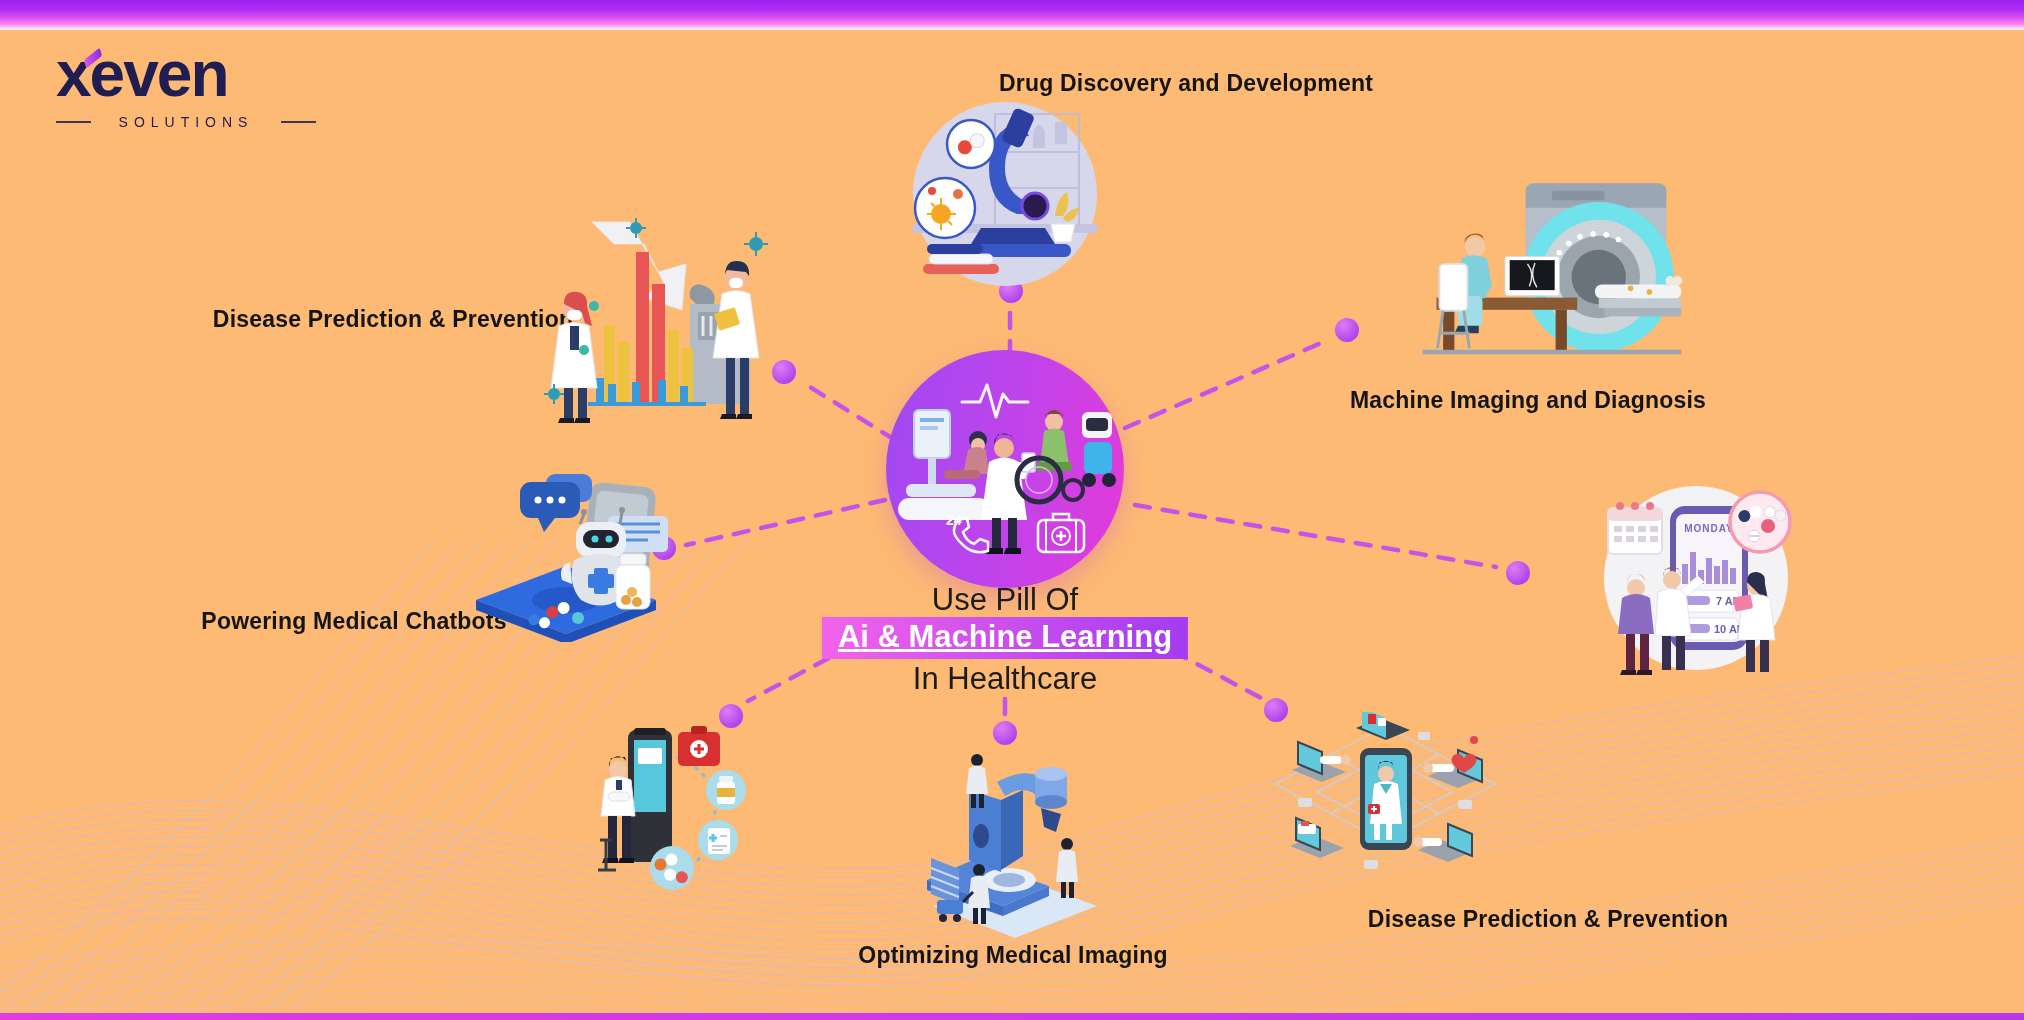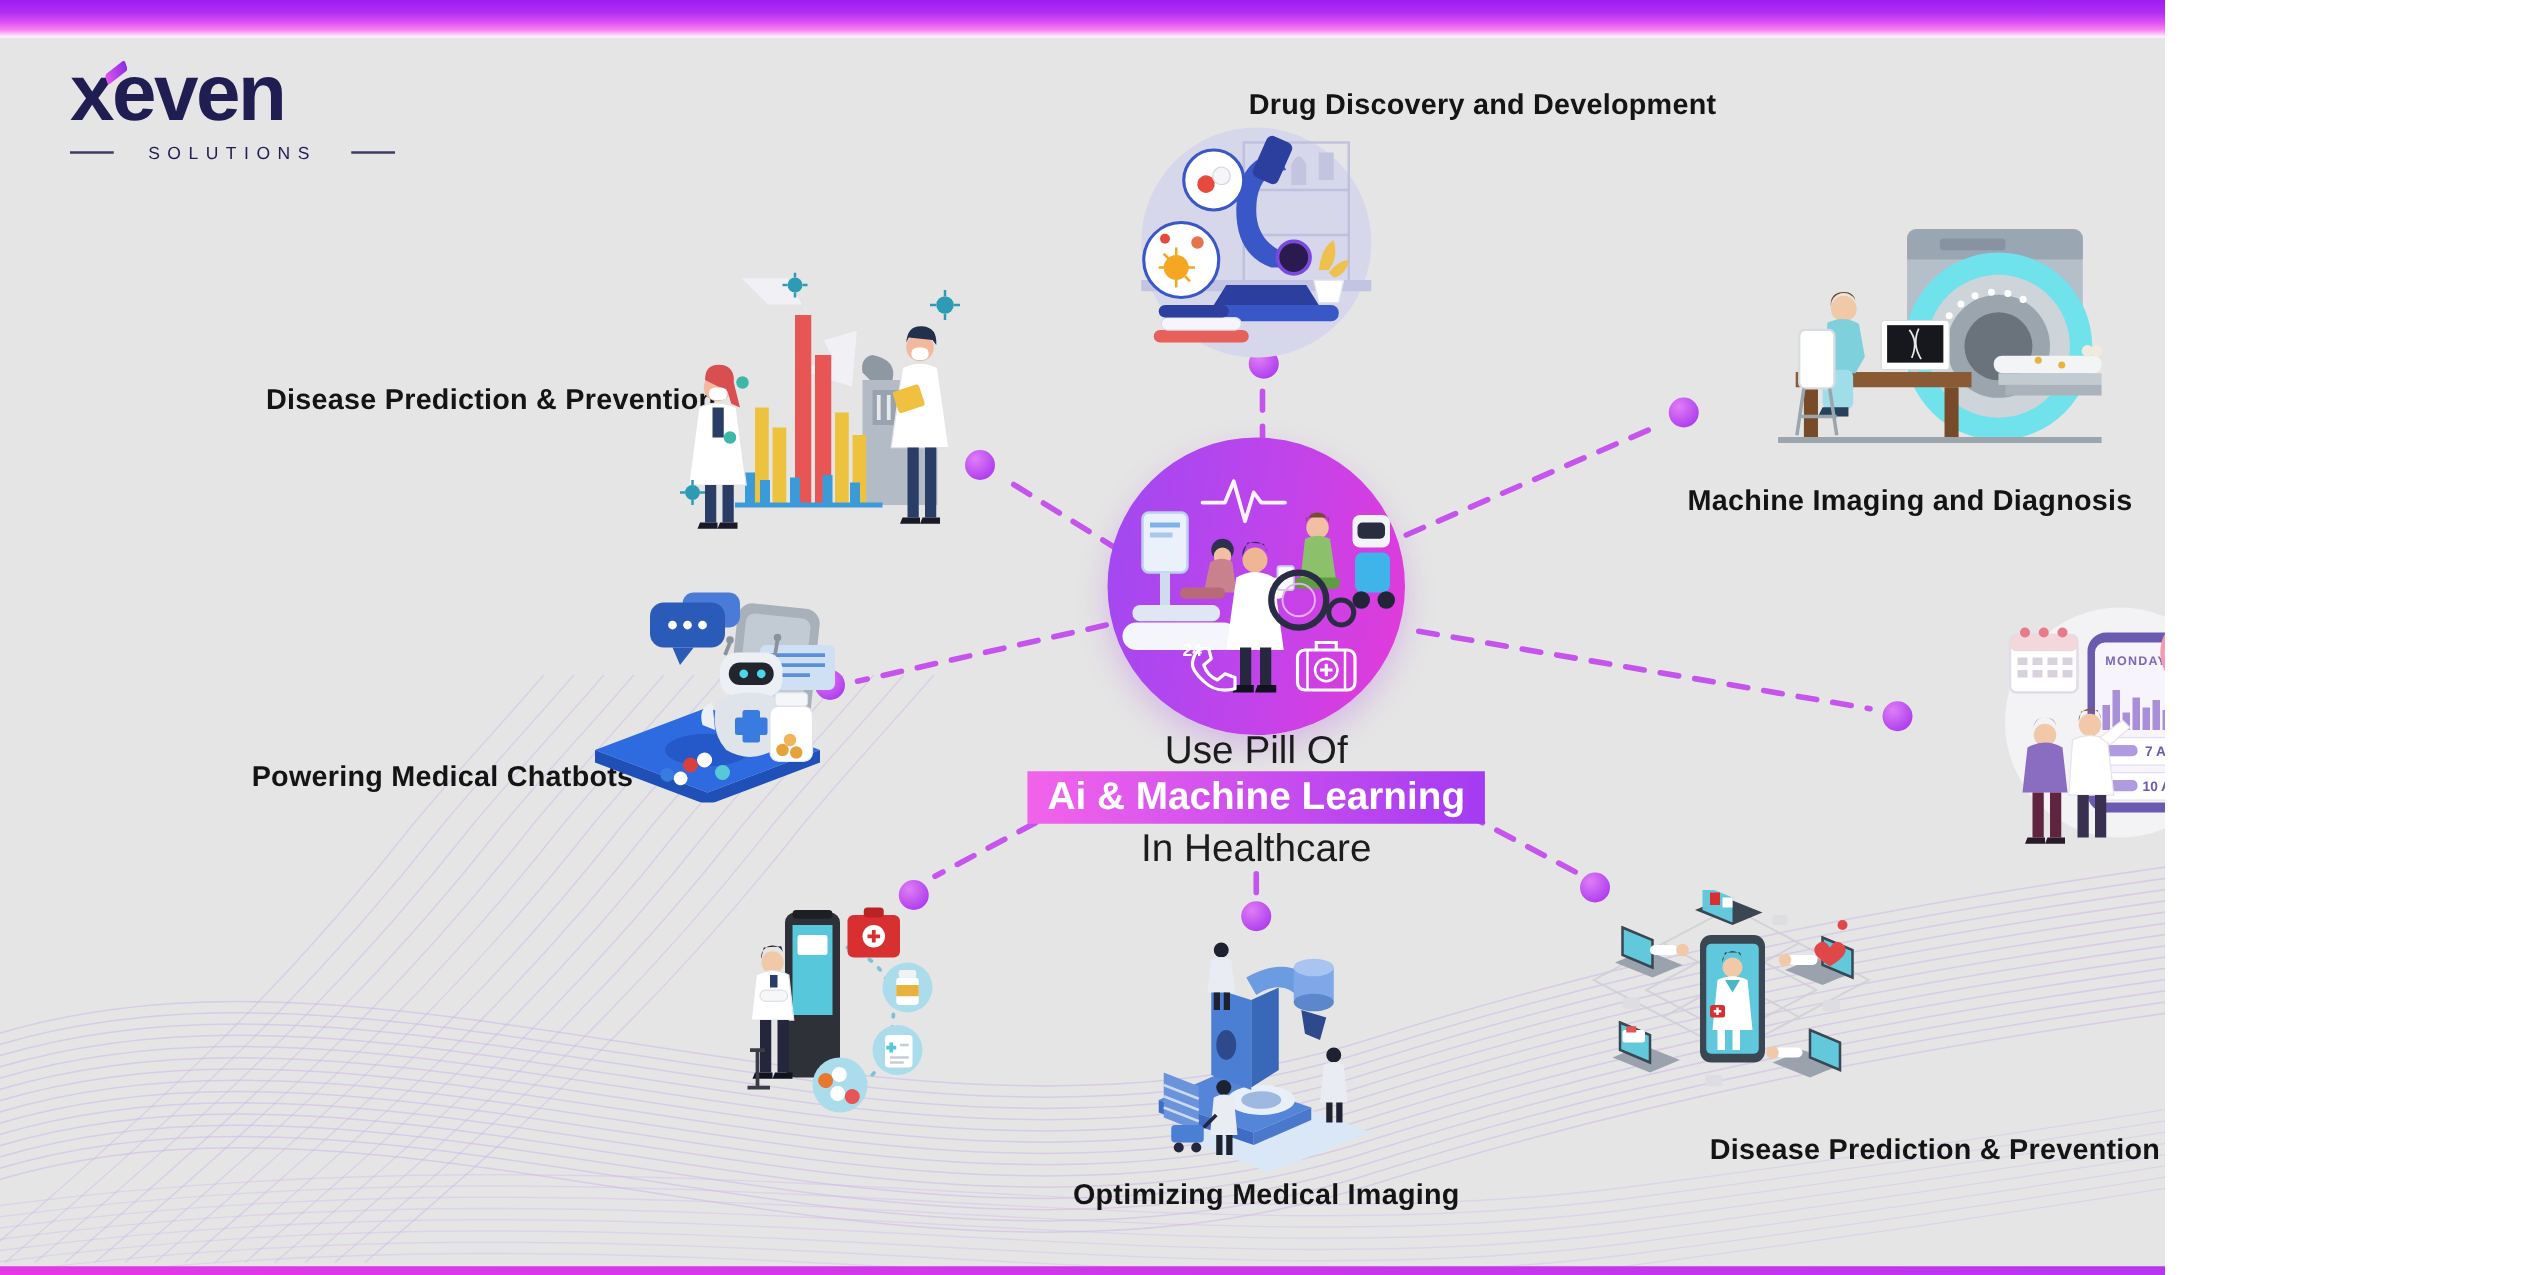--- a/index.html
+++ b/index.html
@@ -1,16 +1,16 @@
 <!DOCTYPE html>
 <html><head>
 <meta charset="utf-8">
 <style>
   html,body{margin:0;padding:0;background:#fff;}
-  .canvas{position:relative;width:1732px;height:1020px;background:#e5e5e5;overflow:hidden;
+  .canvas{position:relative;width:2024px;height:1020px;background:#fdba74;overflow:hidden;
           font-family:"Liberation Sans",sans-serif;}
   .top-bar{position:absolute;top:0;left:0;width:100%;height:30px;
     background:linear-gradient(180deg,#9d1df1 0%,#b02ef3 32%,#d84ff2 58%,#fb80f2 80%,#ffffff 100%);}
   .bottom-bar{position:absolute;bottom:0;left:0;width:100%;height:7px;
     background:linear-gradient(90deg,#e23ae4,#b836ee);}
   .waves{position:absolute;left:0;top:540px;width:2024px;height:480px;pointer-events:none;}
   
   .logo{position:absolute;left:56px;top:42px;width:260px;}
   .logo-word{position:relative;font-size:64px;font-weight:700;color:#201d52;letter-spacing:-2px;line-height:1;}
   .logo-accent{position:absolute;left:27px;top:12px;width:20px;height:8px;border-radius:2px;
@@ -25,21 +25,21 @@
   .hub-circle{position:absolute;left:886px;top:350px;width:238px;height:238px;border-radius:50%;
     background:linear-gradient(100deg,#9f49f2 0%,#c243ea 55%,#e43ad8 100%);
     box-shadow:0 10px 24px rgba(170,60,230,.25);}
   .hub-circle svg{position:absolute;left:0;top:0;}
   .hub-t1,.hub-t3{position:absolute;left:1005px;transform:translateX(-50%);font-size:31px;
     font-weight:500;color:#1c1c1c;white-space:nowrap;}
   .hub-t1{top:582px;}
   .hub-t3{top:661px;}
   .hub-band{position:absolute;left:1005px;top:617px;transform:translateX(-50%);
     background:linear-gradient(90deg,#f263ea,#a43bf2);color:#ffffff;font-size:31px;font-weight:700;
-    padding:2px 16px 4px 16px;white-space:nowrap;}
+    padding:2px 16px 4px 16px;white-space:nowrap;text-decoration:underline;}
   .illus{position:absolute;}
   .connectors{position:absolute;left:0;top:0;width:2024px;height:1020px;pointer-events:none;}
 </style>
 </head>
 <body>
 
 <div class="canvas">
 
   <div class="top-bar"></div>
 

